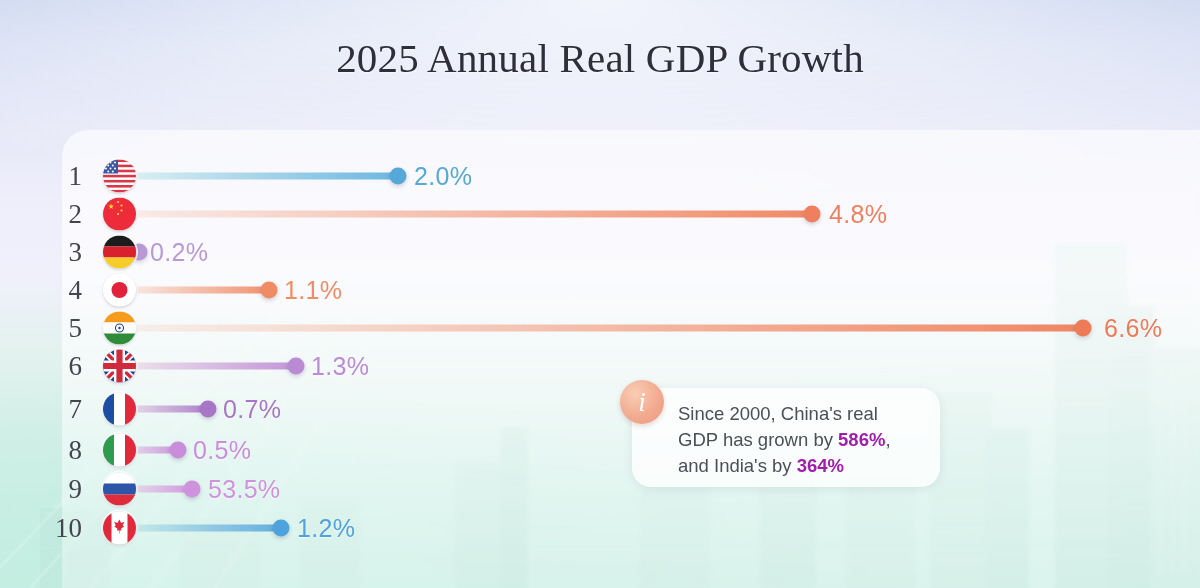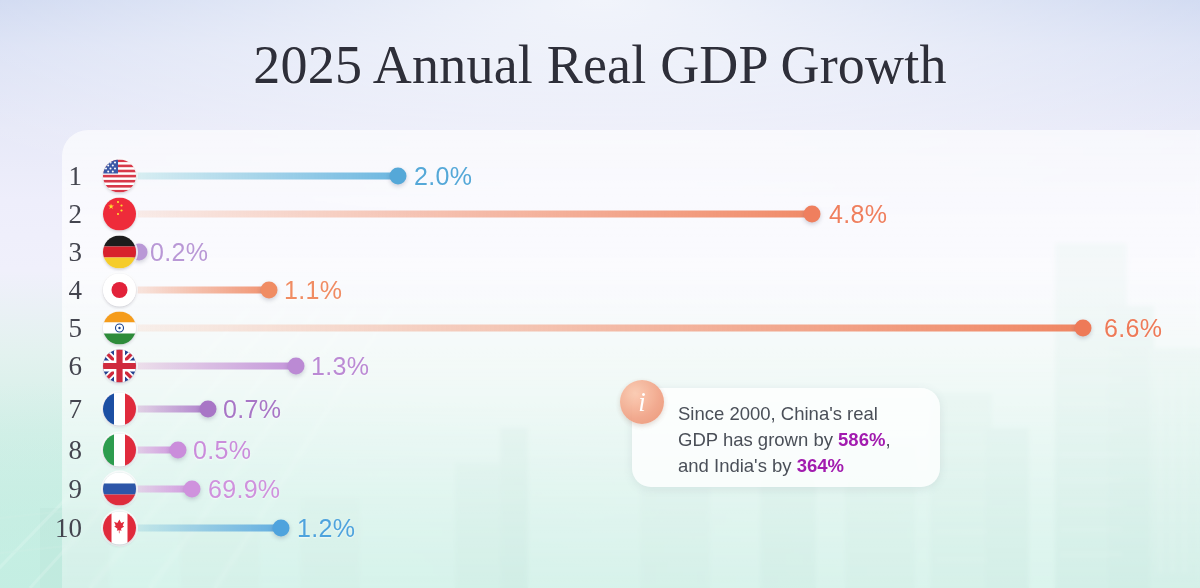--- a/index.html
+++ b/index.html
@@ -47,21 +47,21 @@
         rgba(255,255,255,.55) 62%,
         rgba(255,255,255,.30) 100%);
     backdrop-filter:blur(2px);
   }
 
   
   #title{
     position:absolute; top:34px; left:0; width:1200px;
     text-align:center;
     font-family:"Liberation Serif", serif;
-    font-size:54px; font-weight:400; letter-spacing:.2px;
+    font-size:41px; font-weight:400; letter-spacing:.2px;
     color:#2e2f3a;
     text-shadow:0 1px 2px rgba(255,255,255,.7);
   }
 
   
   #rows{ position:absolute; left:0; top:0; width:1200px; height:588px; }
   .row{ position:absolute; left:0; width:1200px; height:38px; }
 
   .rank{
     position:absolute; right:1118px; top:50%; transform:translateY(-50%);
@@ -321,21 +321,21 @@
       <div class="rank">9</div>
       <div class="bar" style="width: 73px; background: linear-gradient(90deg, rgba(243, 200, 222, 0.32) 0%, rgb(209, 153, 223) 100%);"></div>
       <div class="dot" style="left: 192px; background: rgb(207, 146, 221);"></div>
       <div class="flag">
         <svg viewBox="0 0 33 33">
           <rect width="33" height="11" fill="#fff"></rect>
    <rect y="11" width="33" height="11" fill="#2d56a8"></rect>
    <rect y="22" width="33" height="11" fill="#de2c3c"></rect>
         </svg>
       </div>
-      <div class="val" style="left: 208px; color: rgb(207, 146, 221);">69.9%</div>
+      <div class="val" style="left: 208px; color: rgb(207, 146, 221);">53.5%</div>
     </div>
     <div class="row" style="top: 509px;">
       <div class="rank">10</div>
       <div class="bar" style="width: 162px; background: linear-gradient(90deg, rgba(178, 224, 222, 0.3) 0%, rgb(98, 173, 224) 100%);"></div>
       <div class="dot" style="left: 281px; background: rgb(79, 163, 221);"></div>
       <div class="flag">
         <svg viewBox="0 0 33 33">
           <rect width="33" height="33" fill="#fff"></rect>
    <rect width="8.5" height="33" fill="#e02a3c"></rect>
           <rect x="24.5" width="8.5" height="33" fill="#e02a3c"></rect>

